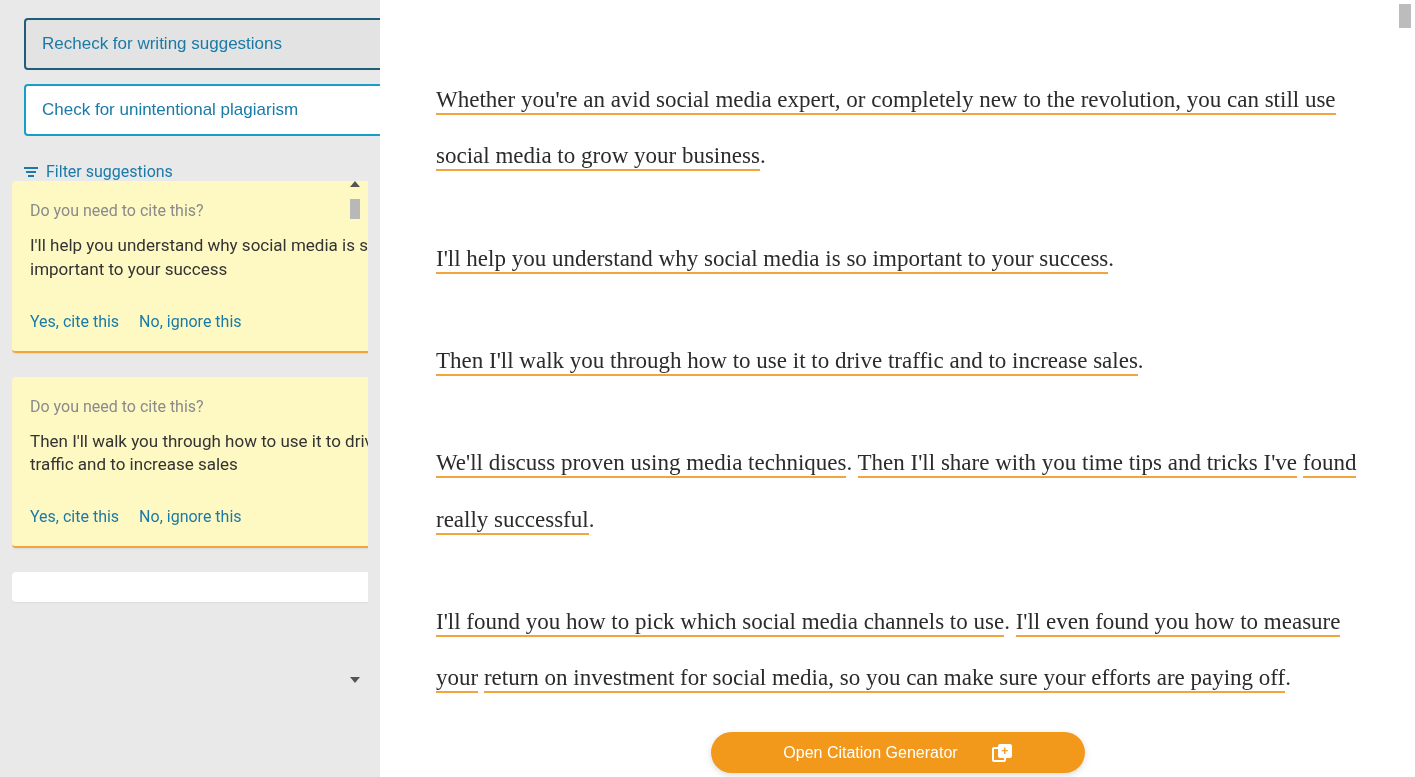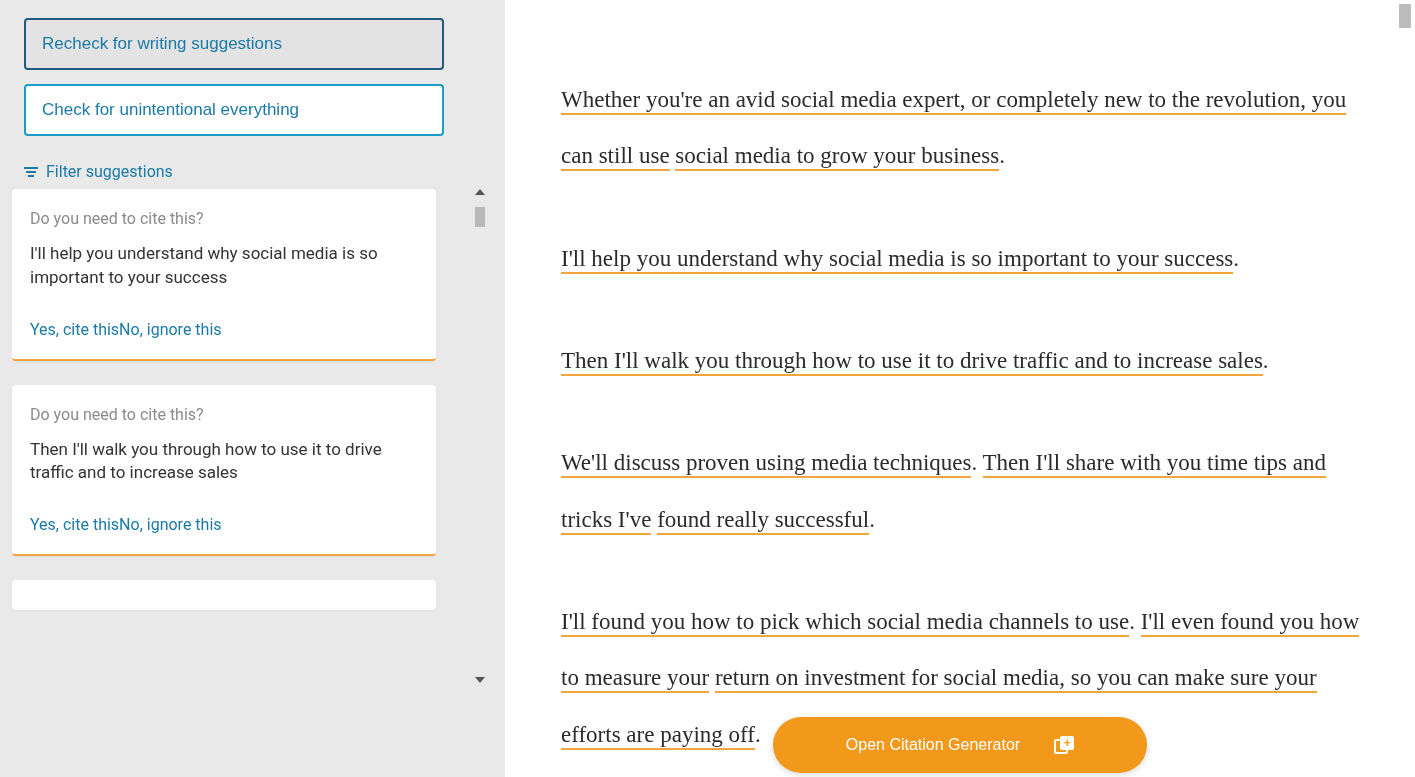--- a/index.html
+++ b/index.html
@@ -9,21 +9,21 @@
     background: #fff;
     overflow: hidden;
   }
   .app {
     display: flex;
     width: 1415px;
     height: 777px;
     position: relative;
   }
   .sidebar {
-    width: 505px;
+    width: 380px;
     background: #e9e9e9;
     padding: 18px 12px 0 12px;
     flex-shrink: 0;
     display: flex;
     flex-direction: column;
   }
   .btn-primary {
     display: block;
     width: 420px;
     margin: 0 0 14px 12px;
@@ -46,21 +46,21 @@
     background: #fff;
     border: 2px solid #1a9dc9;
     border-radius: 4px;
     text-align: left;
     cursor: pointer;
   }
   .filter-row {
     display: flex;
     align-items: center;
     gap: 8px;
-    padding: 4px 12px 8px 12px;
+    padding: 4px 12px 0 12px;
     color: #1a7aa8;
     font-size: 16px;
     cursor: pointer;
     width: fit-content;
   }
   .filter-icon {
     width: 14px;
     display: inline-flex;
     flex-direction: column;
     align-items: center;
@@ -101,41 +101,42 @@
   .scroll-arrow.down { bottom: 94px; border-top: 6px solid #555; }
   .scroll-thumb {
     position: absolute;
     top: 18px;
     left: 2px;
     width: 10px;
     height: 20px;
     background: #b8b8b8;
   }
   .card {
-    background: #ffffff;
+    background: #fef9c3;
     border-radius: 4px;
     border-bottom: 2px solid #f2a53c;
     box-shadow: 0 1px 2px rgba(0,0,0,0.06);
     padding: 20px 18px 20px 18px;
     margin: 0 0 24px 0;
     width: 424px;
   }
   .card-q {
     color: #8a8a8a;
     font-size: 16px;
     margin-bottom: 14px;
   }
   .card-text {
     color: #333;
     font-size: 17px;
     line-height: 1.4;
     margin-bottom: 30px;
   }
   .card-actions {
     display: flex;
+    gap: 20px;
   }
   .card-actions a {
     color: #1a7aa8;
     font-size: 16px;
     text-decoration: none;
     cursor: pointer;
   }
   .card-empty {
     background: #fff;
     border-radius: 4px;
@@ -166,21 +167,21 @@
   .hl {
     border-bottom: 2px solid #f2a53c;
     padding-bottom: 1px;
   }
   .cta {
     position: absolute;
     left: 50%;
     transform: translateX(-50%);
     bottom: 4px;
     width: 374px;
-    height: 56px;
+    height: 41px;
     background: #f2981b;
     border: none;
     border-radius: 28px;
     color: #fff;
     font-size: 16px;
     display: flex;
     align-items: center;
     justify-content: center;
     gap: 34px;
     cursor: pointer;
@@ -221,21 +222,21 @@
     background: #bcbcbc;
   }
 </style>
 </head>
 <body>
 
 <div class="app">
 
   <aside class="sidebar">
     <button class="btn-primary">Recheck for writing suggestions</button>
-    <button class="btn-secondary">Check for unintentional everything</button>
+    <button class="btn-secondary">Check for unintentional plagiarism</button>
 
     <div class="filter-row">
       <span class="filter-icon">
           <span></span>
           <span></span>
           <span></span>
         </span>
       <span>Filter suggestions</span>
     </div>
 

